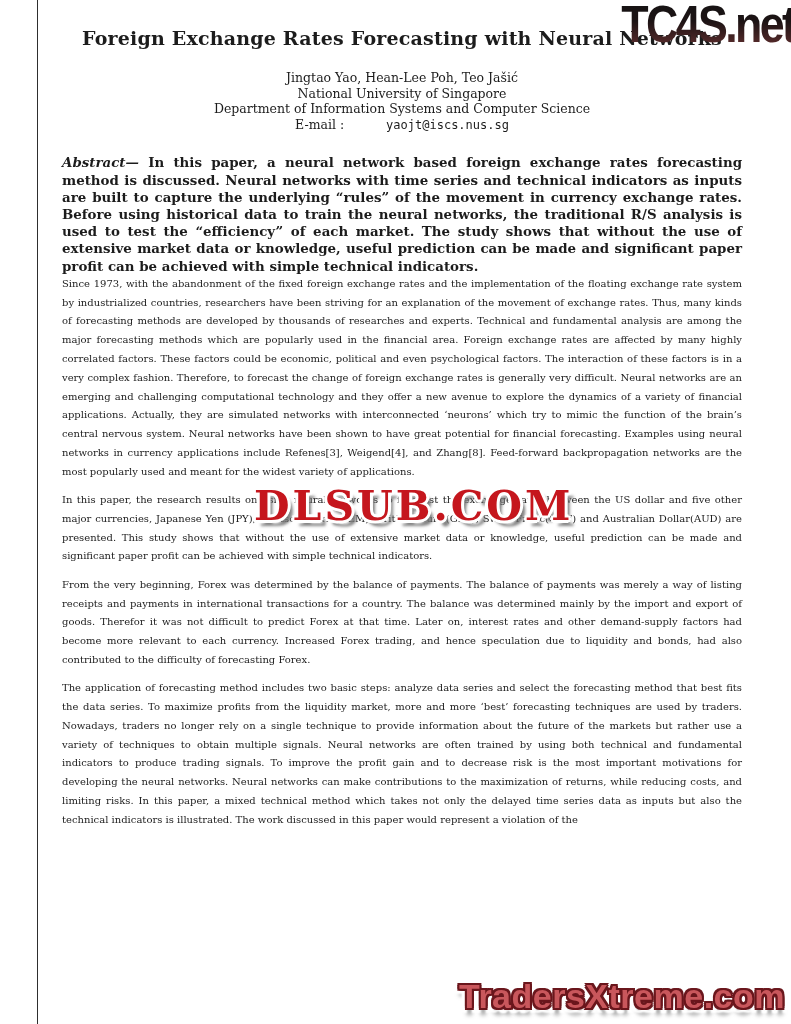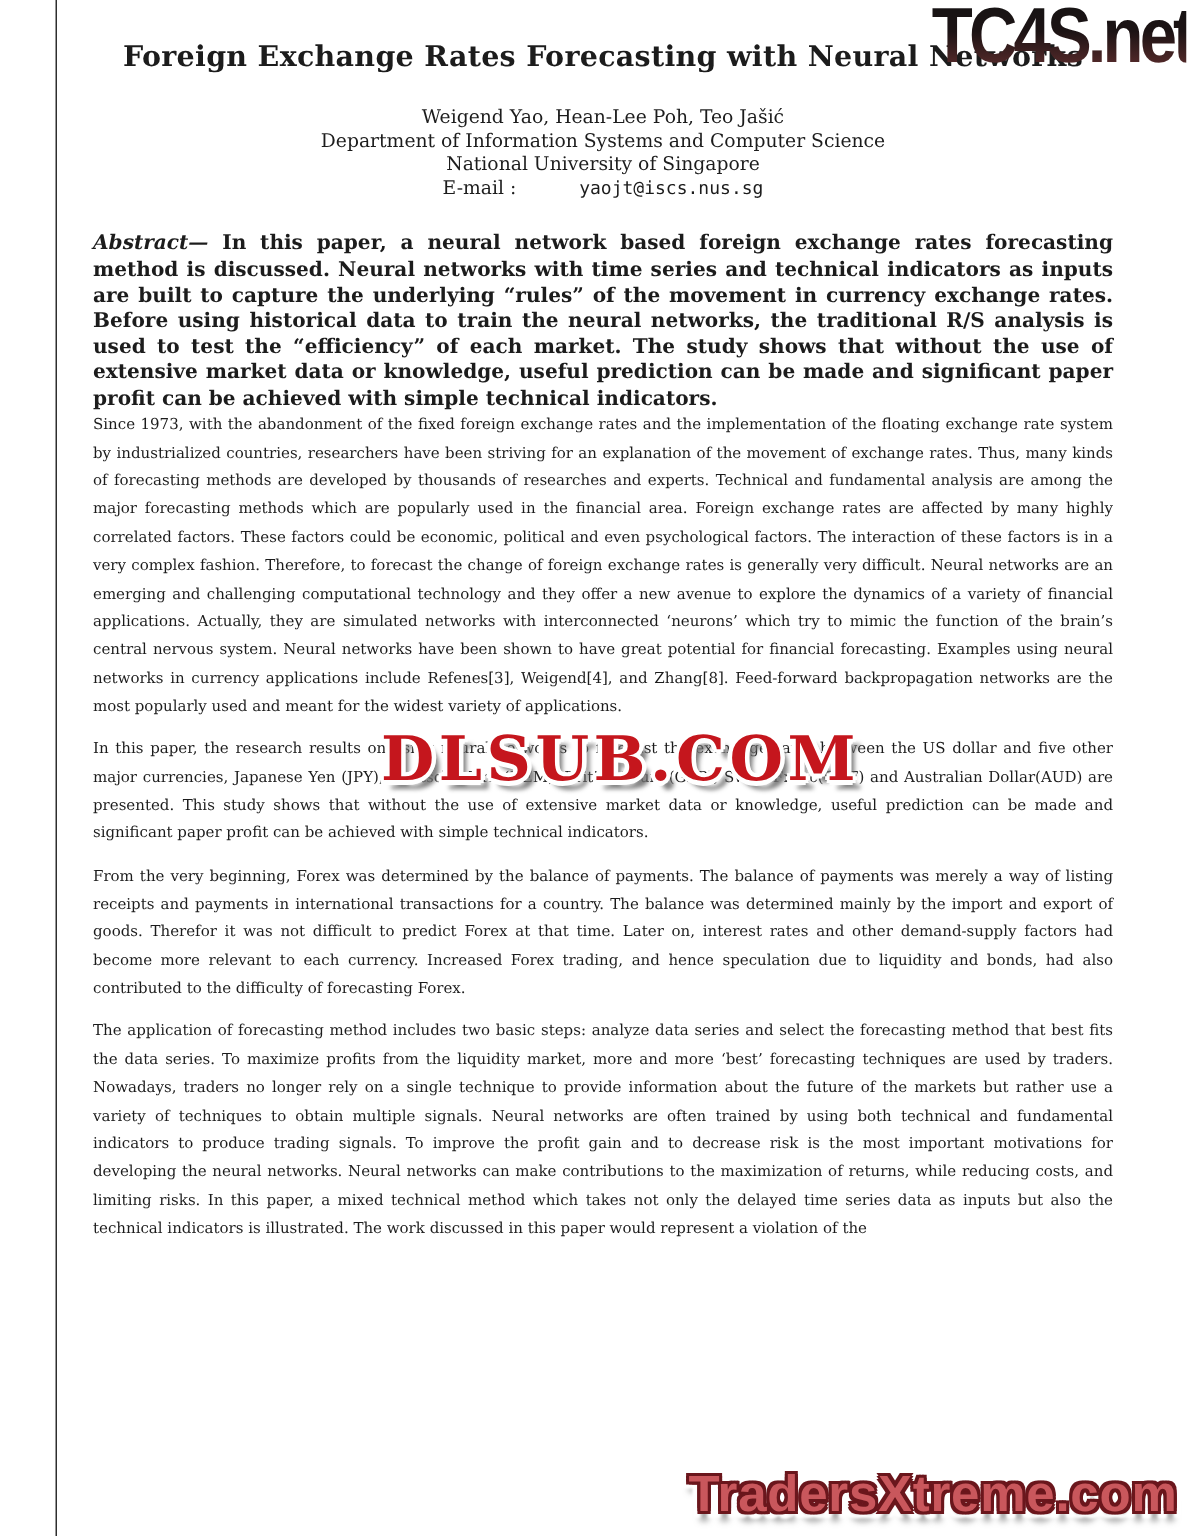--- a/index.html
+++ b/index.html
@@ -108,23 +108,23 @@
 
 <div class="page">
 
   <div class="left-rule"></div>
 
   <div class="content">
 
     <h1 class="title">Foreign Exchange Rates Forecasting with Neural Networks</h1>
 
     <div class="authors">
-      <div>Weigend Yao, Hean-Lee Poh, Teo Jašić</div>
+      <div>Jingtao Yao, Hean-Lee Poh, Teo Jašić</div>
+      <div>National University of Singapore</div>
       <div>Department of Information Systems and Computer Science</div>
-      <div>National University of Singapore</div>
       <div><span>E-mail : </span><span class="mono">yaojt@iscs.nus.sg</span></div>
     </div>
 
     <p class="abstract"><span class="ab-label">Abstract—</span><span> In this paper, a neural network based foreign exchange rates forecasting method is discussed. Neural networks with time series and technical indicators as inputs are built to capture the underlying “rules” of the movement in currency exchange rates. Before using historical data to train the neural networks, the traditional R/S analysis is used to test the “efficiency” of each market. The study shows that without the use of extensive market data or knowledge, useful prediction can be made and significant paper profit can be achieved with simple technical indicators.</span></p>
 
 
     <p class="body-par">Since 1973, with the abandonment of the fixed foreign exchange rates and the implementation of the floating exchange rate system by industrialized countries, researchers have been striving for an explanation of the movement of exchange rates. Thus, many kinds of forecasting methods are developed by thousands of researches and experts. Technical and fundamental analysis are among the major forecasting methods which are popularly used in the financial area. Foreign exchange rates are affected by many highly correlated factors. These factors could be economic, political and even psychological factors. The interaction of these factors is in a very complex fashion. Therefore, to forecast the change of foreign exchange rates is generally very difficult. Neural networks are an emerging and challenging computational technology and they offer a new avenue to explore the dynamics of a variety of financial applications. Actually, they are simulated networks with interconnected ‘neurons’ which try to mimic the function of the brain’s central nervous system. Neural networks have been shown to have great potential for financial forecasting. Examples using neural networks in currency applications include Refenes[3], Weigend[4], and Zhang[8]. Feed-forward backpropagation networks are the most popularly used and meant for the widest variety of applications.</p>
 
     <p class="body-par">In this paper, the research results on using neural networks to forecast the exchange rates between the US dollar and five other major currencies, Japanese Yen (JPY), Deutsch Mark (DEM), British Pound(GBP), Swiss Franc(CHF) and Australian Dollar(AUD) are presented. This study shows that without the use of extensive market data or knowledge, useful prediction can be made and significant paper profit can be achieved with simple technical indicators.</p>
 

